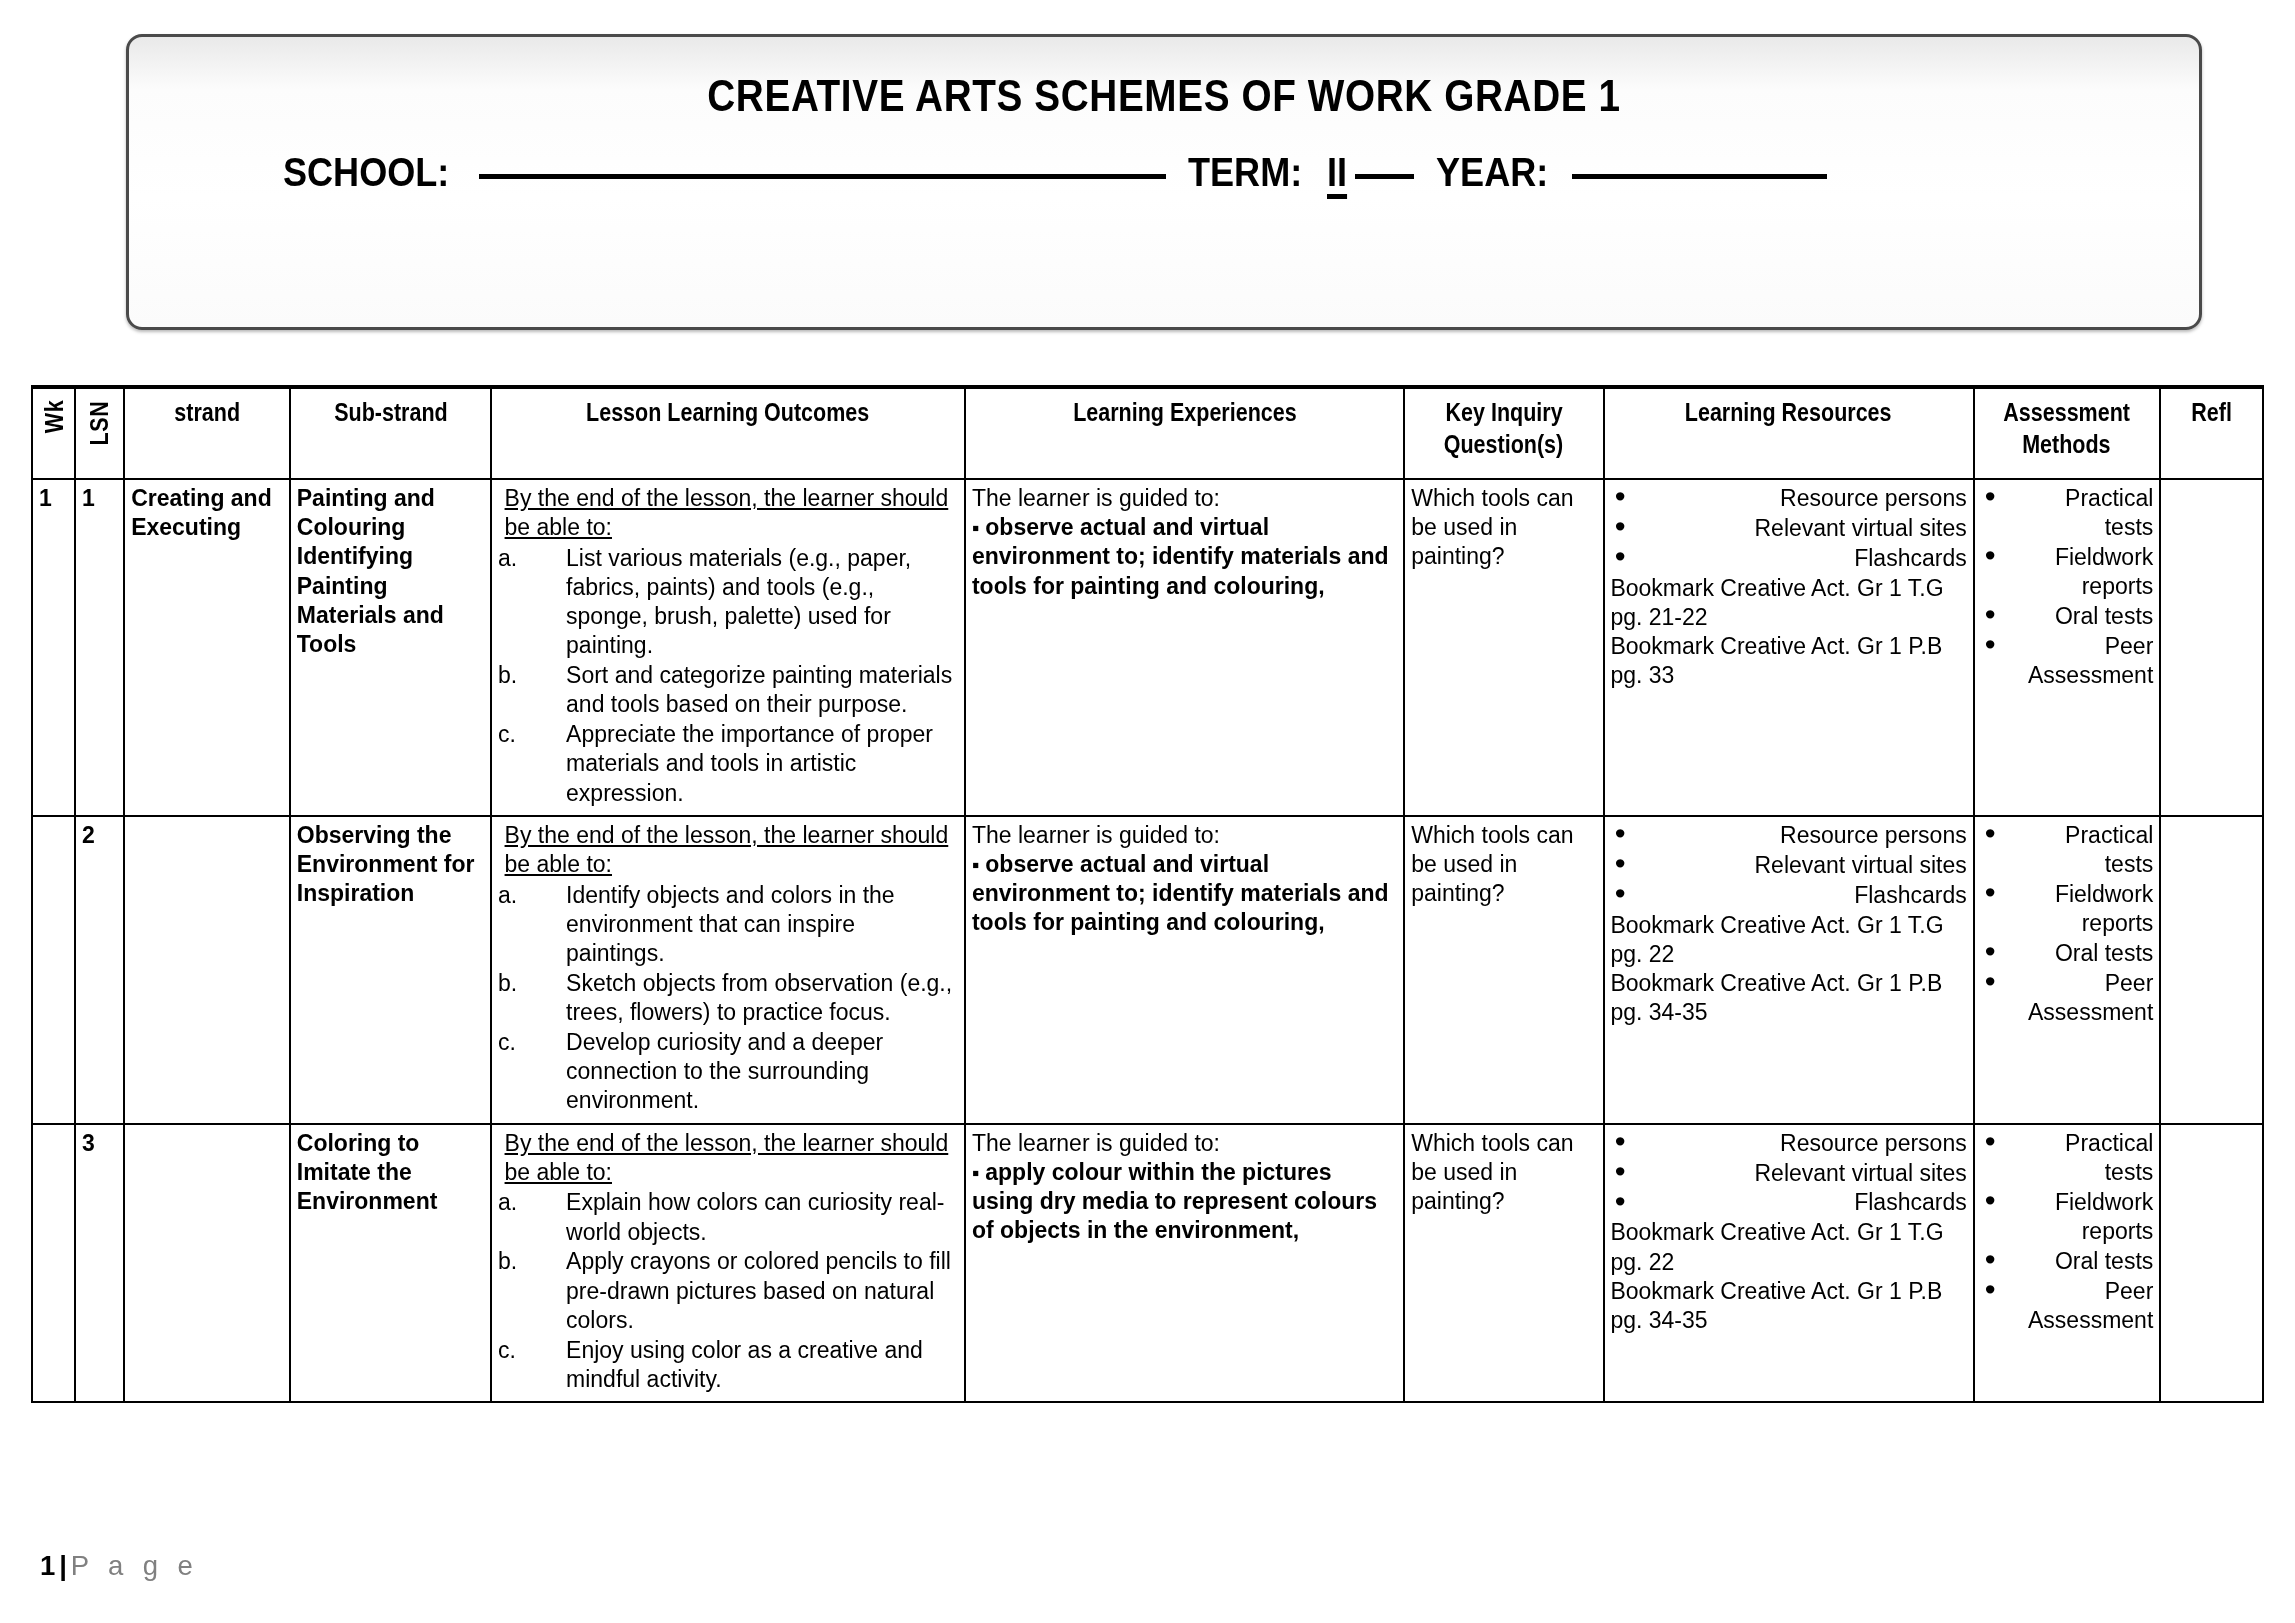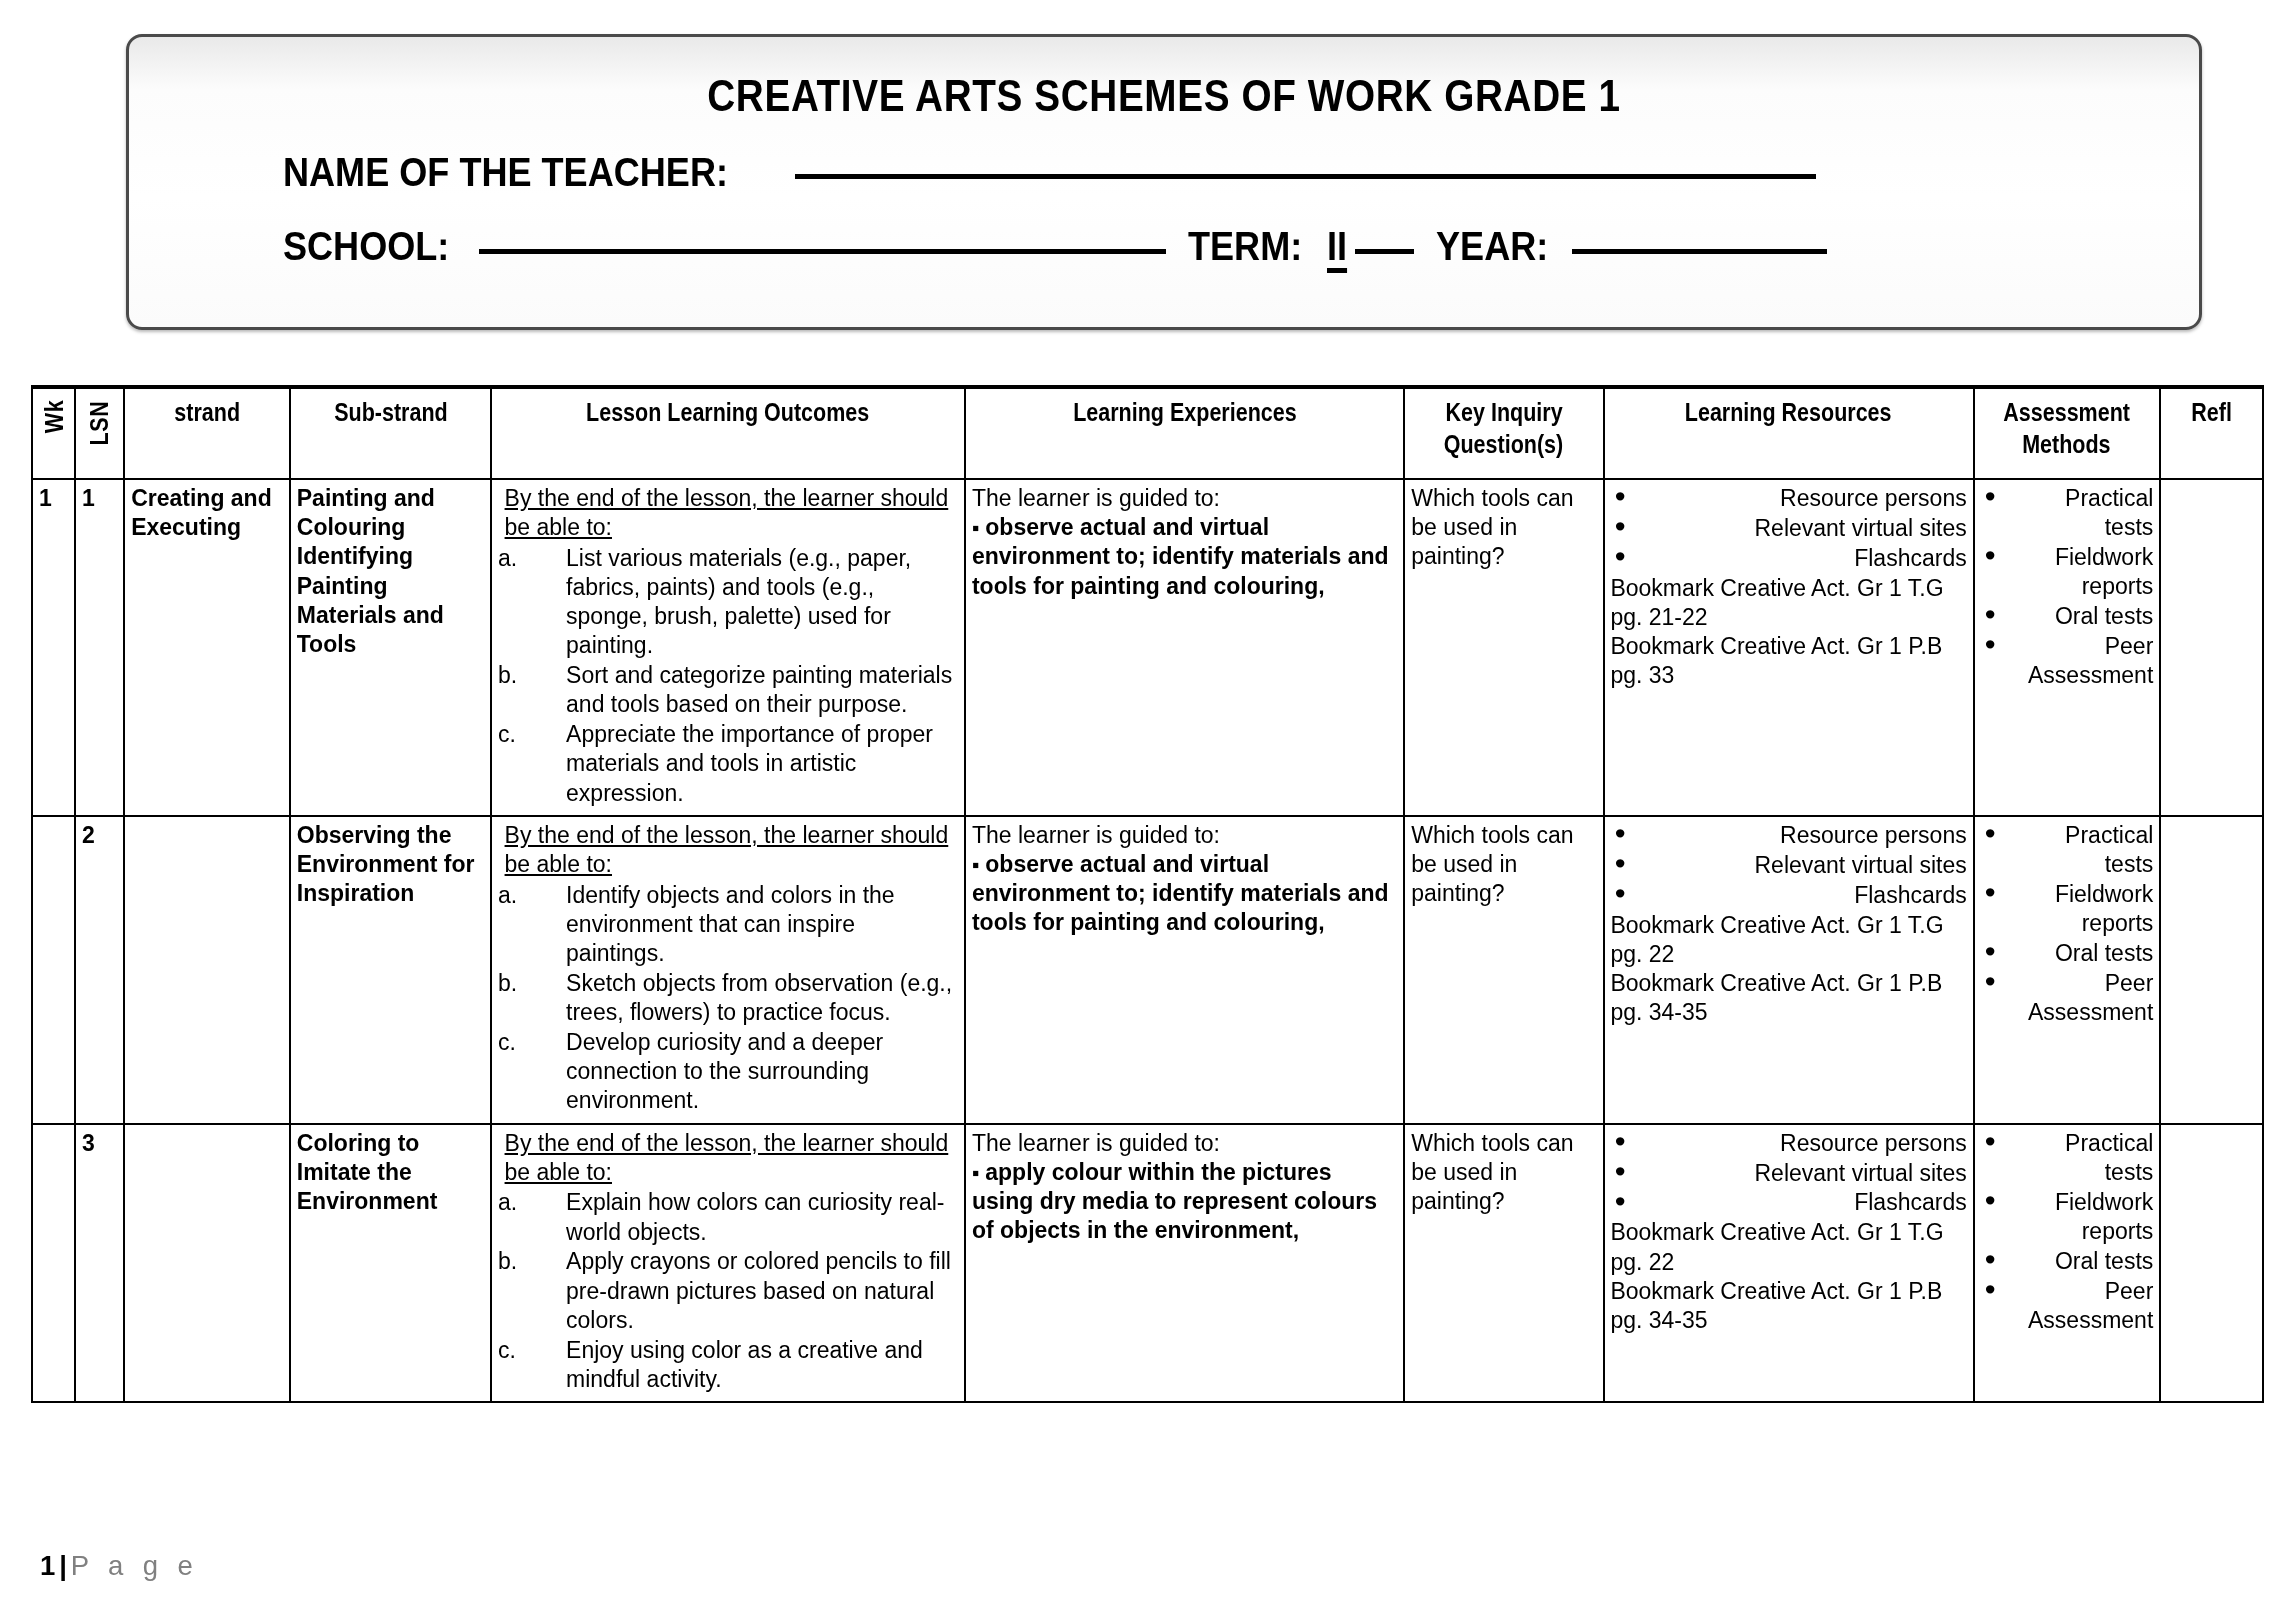--- a/index.html
+++ b/index.html
@@ -152,24 +152,20 @@
   .footer .pnum { font-weight: bold; color: #000; }
   .footer .bar  { font-weight: bold; color: #000; margin: 0 3.9px; }
   .footer .pword { color: #808080; letter-spacing: 5.9px; }
 </style>
 </head>
 <body>
 
 <div class="header-box">
   <div class="doc-title">CREATIVE ARTS SCHEMES OF WORK GRADE 1</div>
 
-  <div class="field-line">
-    <span class="lbl">NAME OF THE TEACHER:</span>
-    <span class="rule teacher"></span>
-  </div>
 
   <div class="field-line">
     <span class="lbl">SCHOOL:</span>
     <span class="rule school"></span>
     <span class="gap-sm"></span>
     <span class="lbl">TERM:</span>
     <span class="lbl" style="margin-left:9.2px;text-decoration:underline;text-underline-offset:7.9px;text-decoration-thickness:5.2px;">II</span>
     <span class="rule term"></span>
     <span class="gap-sm"></span>
     <span class="lbl">YEAR:</span>

